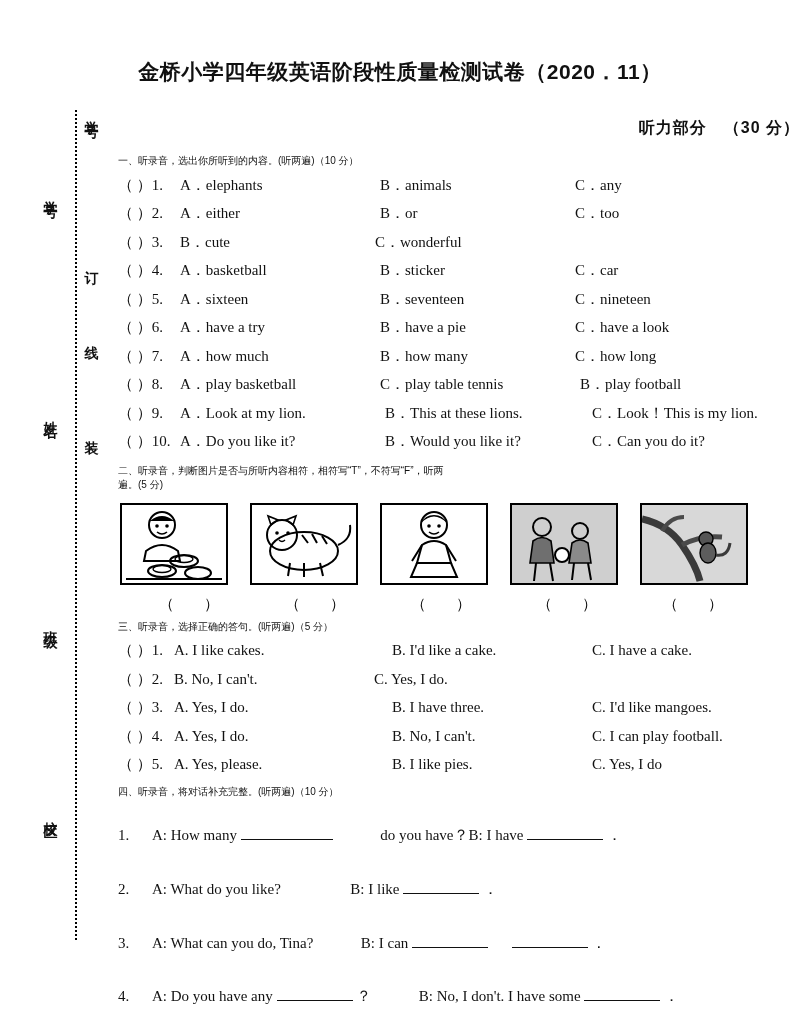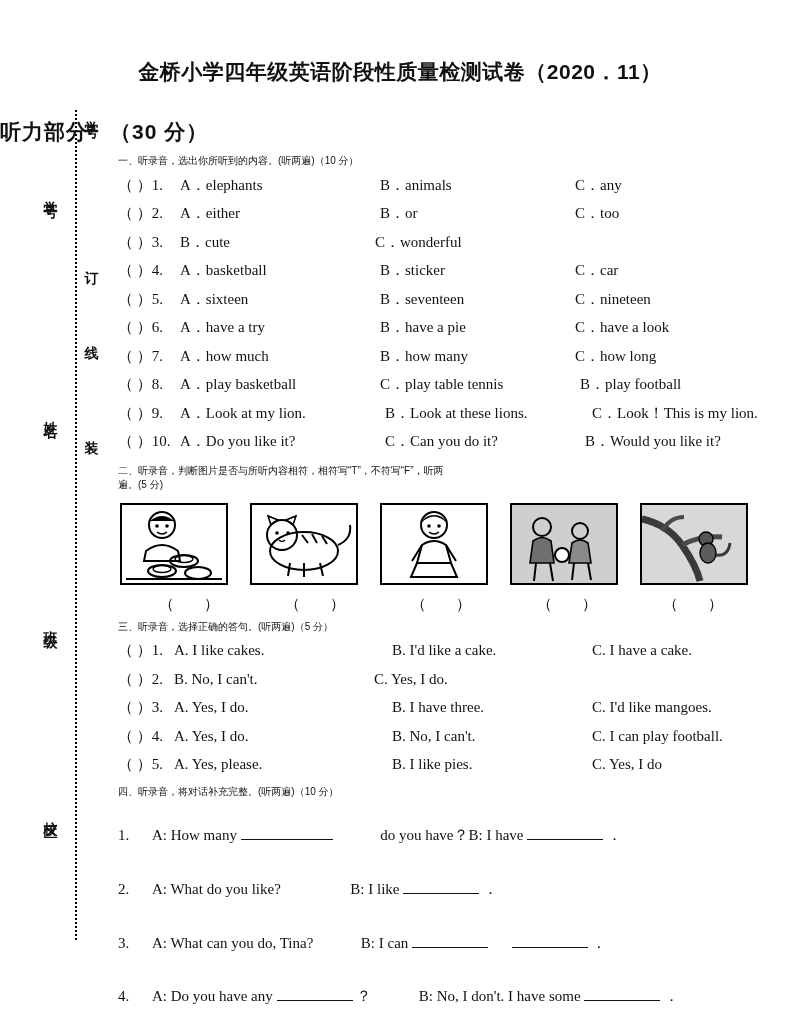--- a/index.html
+++ b/index.html
@@ -62,22 +62,22 @@
     font-size: 21px;
     font-weight: bold;
     font-family: "Liberation Sans", sans-serif;
     letter-spacing: 0.5px;
   }
   .section-head {
     position: absolute;
     left: 0;
     top: 118px;
     width: 800px;
-    text-align: left;
-    font-size: 21px;
+    text-align: right;
+    font-size: 16px;
     font-weight: bold;
     font-family: "Liberation Sans", sans-serif;
     letter-spacing: 1px;
   }
 
   
   .content {
     position: absolute;
     left: 118px;
     top: 148px;
@@ -234,28 +234,28 @@
     </div>
     <div class="row">
       <span class="num">（  ）8.</span>
       <span class="opt a">A．play basketball</span>
       <span class="opt c">C．play table tennis</span>
       <span class="opt b">B．play football</span>
     </div>
     <div class="row wide">
       <span class="num">（  ）9.</span>
       <span class="opt a">A．Look at my lion.</span>
-      <span class="opt b">B．Look at these lions.</span>
+      <span class="opt b">B．This at these lions.</span>
       <span class="opt c">C．Look！This is my lion.</span>
     </div>
     <div class="row wide">
       <span class="num">（  ）10.</span>
       <span class="opt a">A．Do you like it?</span>
+      <span class="opt b">B．Would you like it?</span>
       <span class="opt c">C．Can you do it?</span>
-      <span class="opt b">B．Would you like it?</span>
     </div>
 
     <div class="q-head" style="margin-top:8px;">
       <div>二、听录音，判断图片是否与所听内容相符，相符写“T”，不符写“F”，听两</div>
       <div>遍。(5 分)</div>
     </div>
 
     <div class="pics">
 
       <div class="pic">

